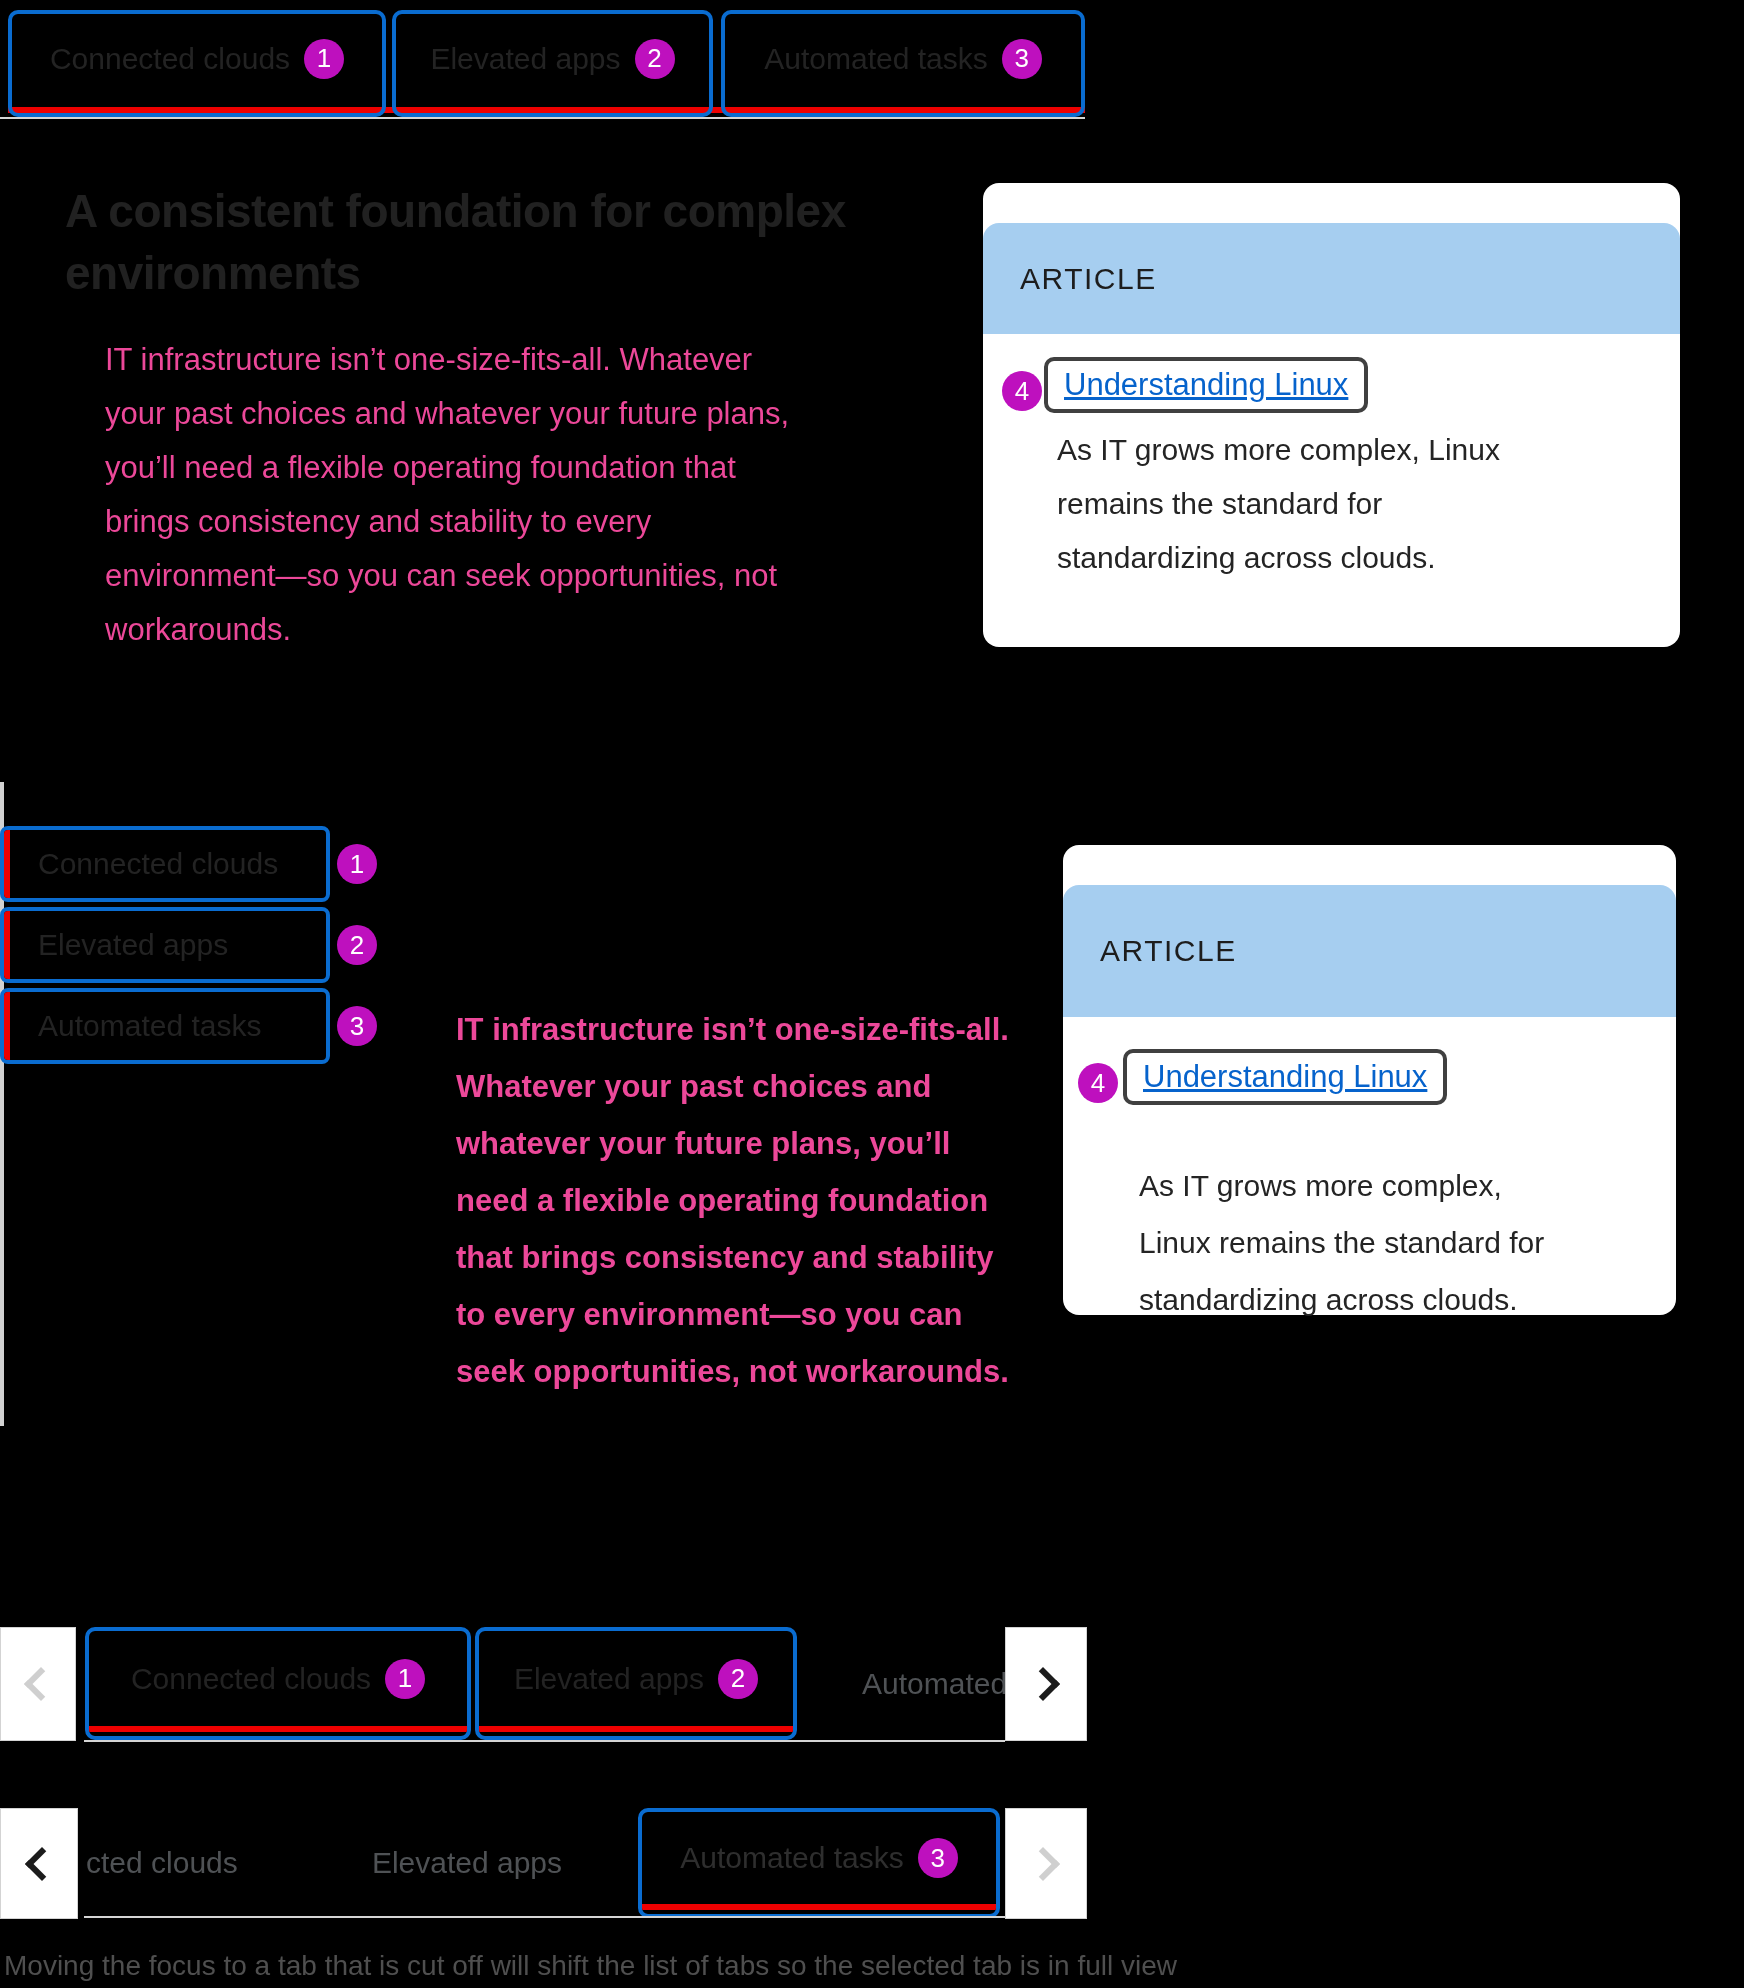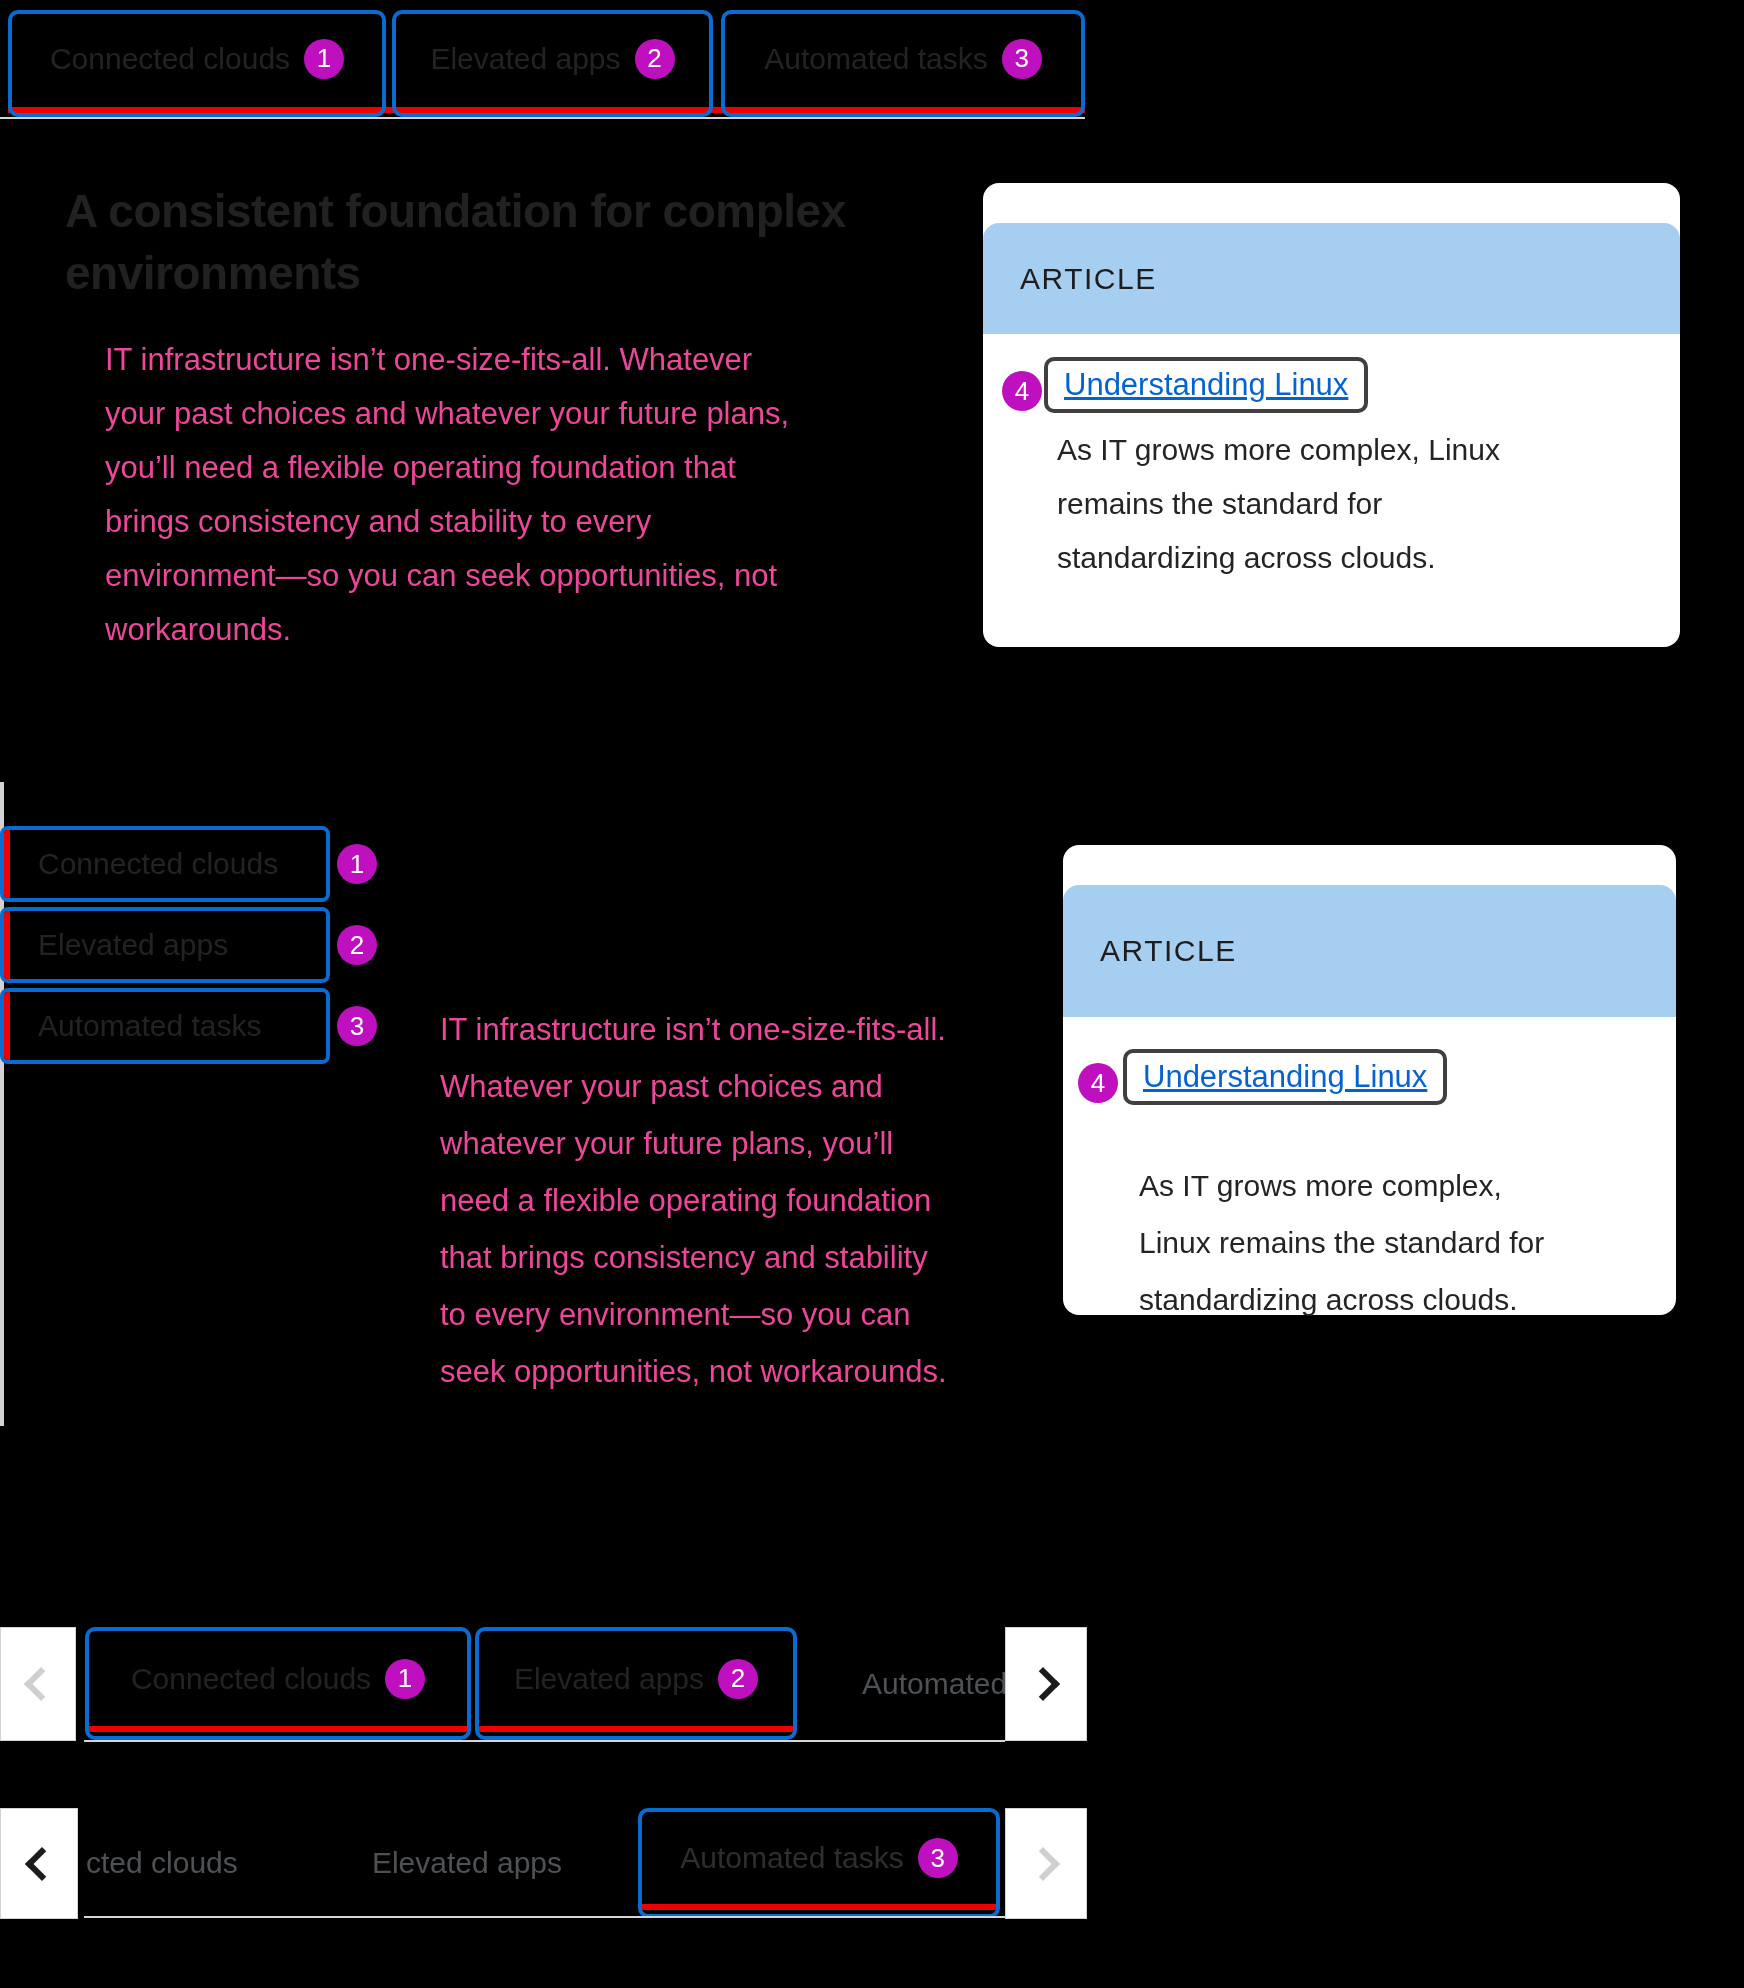--- a/index.html
+++ b/index.html
@@ -122,21 +122,21 @@
   <span class="abadge abs" style="left:337px;top:925px;">2</span>
 
   <div class="vtab abs" style="left:0;top:988px;width:330px;height:76px;">
     <div class="tab-red-v"></div>
     <div class="vtab-inner">
         <span class="tab-label">Automated tasks</span>
       </div>
   </div>
   <span class="abadge abs" style="left:337px;top:1006px;">3</span>
 
-  <div class="abs para parab" style="left:400px;top:1001px;width:680px;">IT infrastructure isn’t one-size-fits-all.
+  <div class="abs para parab" style="left:416px;top:1001px;width:680px;font-weight:bold;">IT infrastructure isn’t one-size-fits-all.
 Whatever your past choices and
 whatever your future plans, you’ll
 need a flexible operating foundation
 that brings consistency and stability
 to every environment—so you can
 seek opportunities, not workarounds.</div>
 
   <div class="abs card" style="left:1063px;top:845px;width:613px;height:470px;">
     <div class="card-header" style="height:132px;">
       <span class="card-eyebrow">ARTICLE</span>
@@ -190,14 +190,15 @@
     <div class="tab-inner">
       <span class="tab-label" style="color:#2e2e2e;">Automated tasks</span>
       <span class="abadge">3</span>
     </div>
   </div>
   <div class="chevbox abs" style="left:1005px;top:1808px;width:82px;height:111px;">
     <span class="chev chev-right chev-dim"></span>
   </div>
   <div class="abs hairline" style="left:84px;top:1916px;width:921px;"></div>
 
+  <div class="abs caption" style="left:4px;top:1950px;width:1400px;">Moving the focus to a tab that is cut off will shift the list of tabs so the selected tab is in full view</div>
 
 </div>
 
 </body></html>

